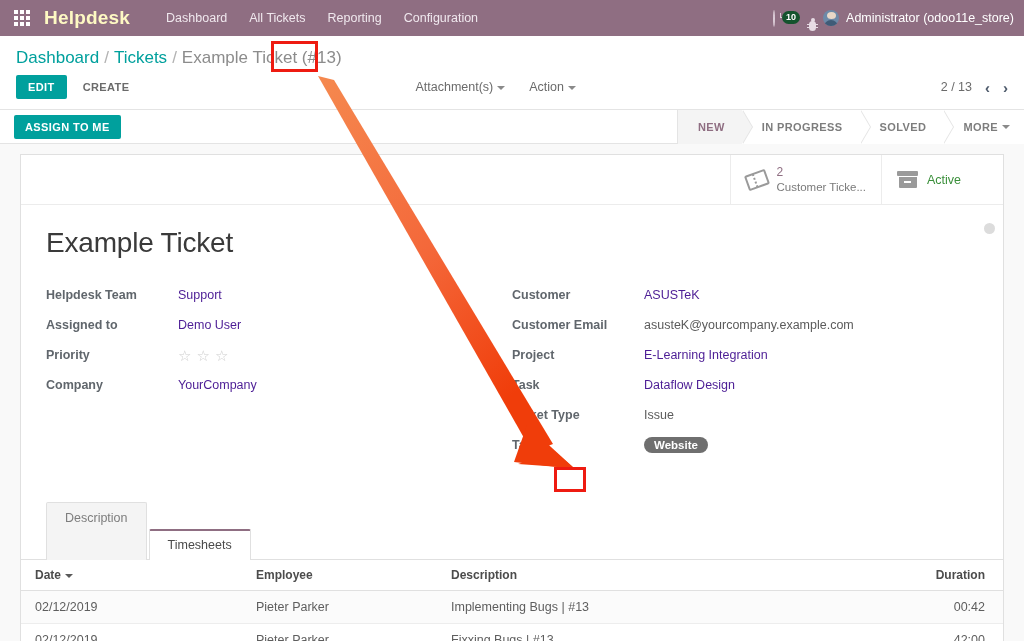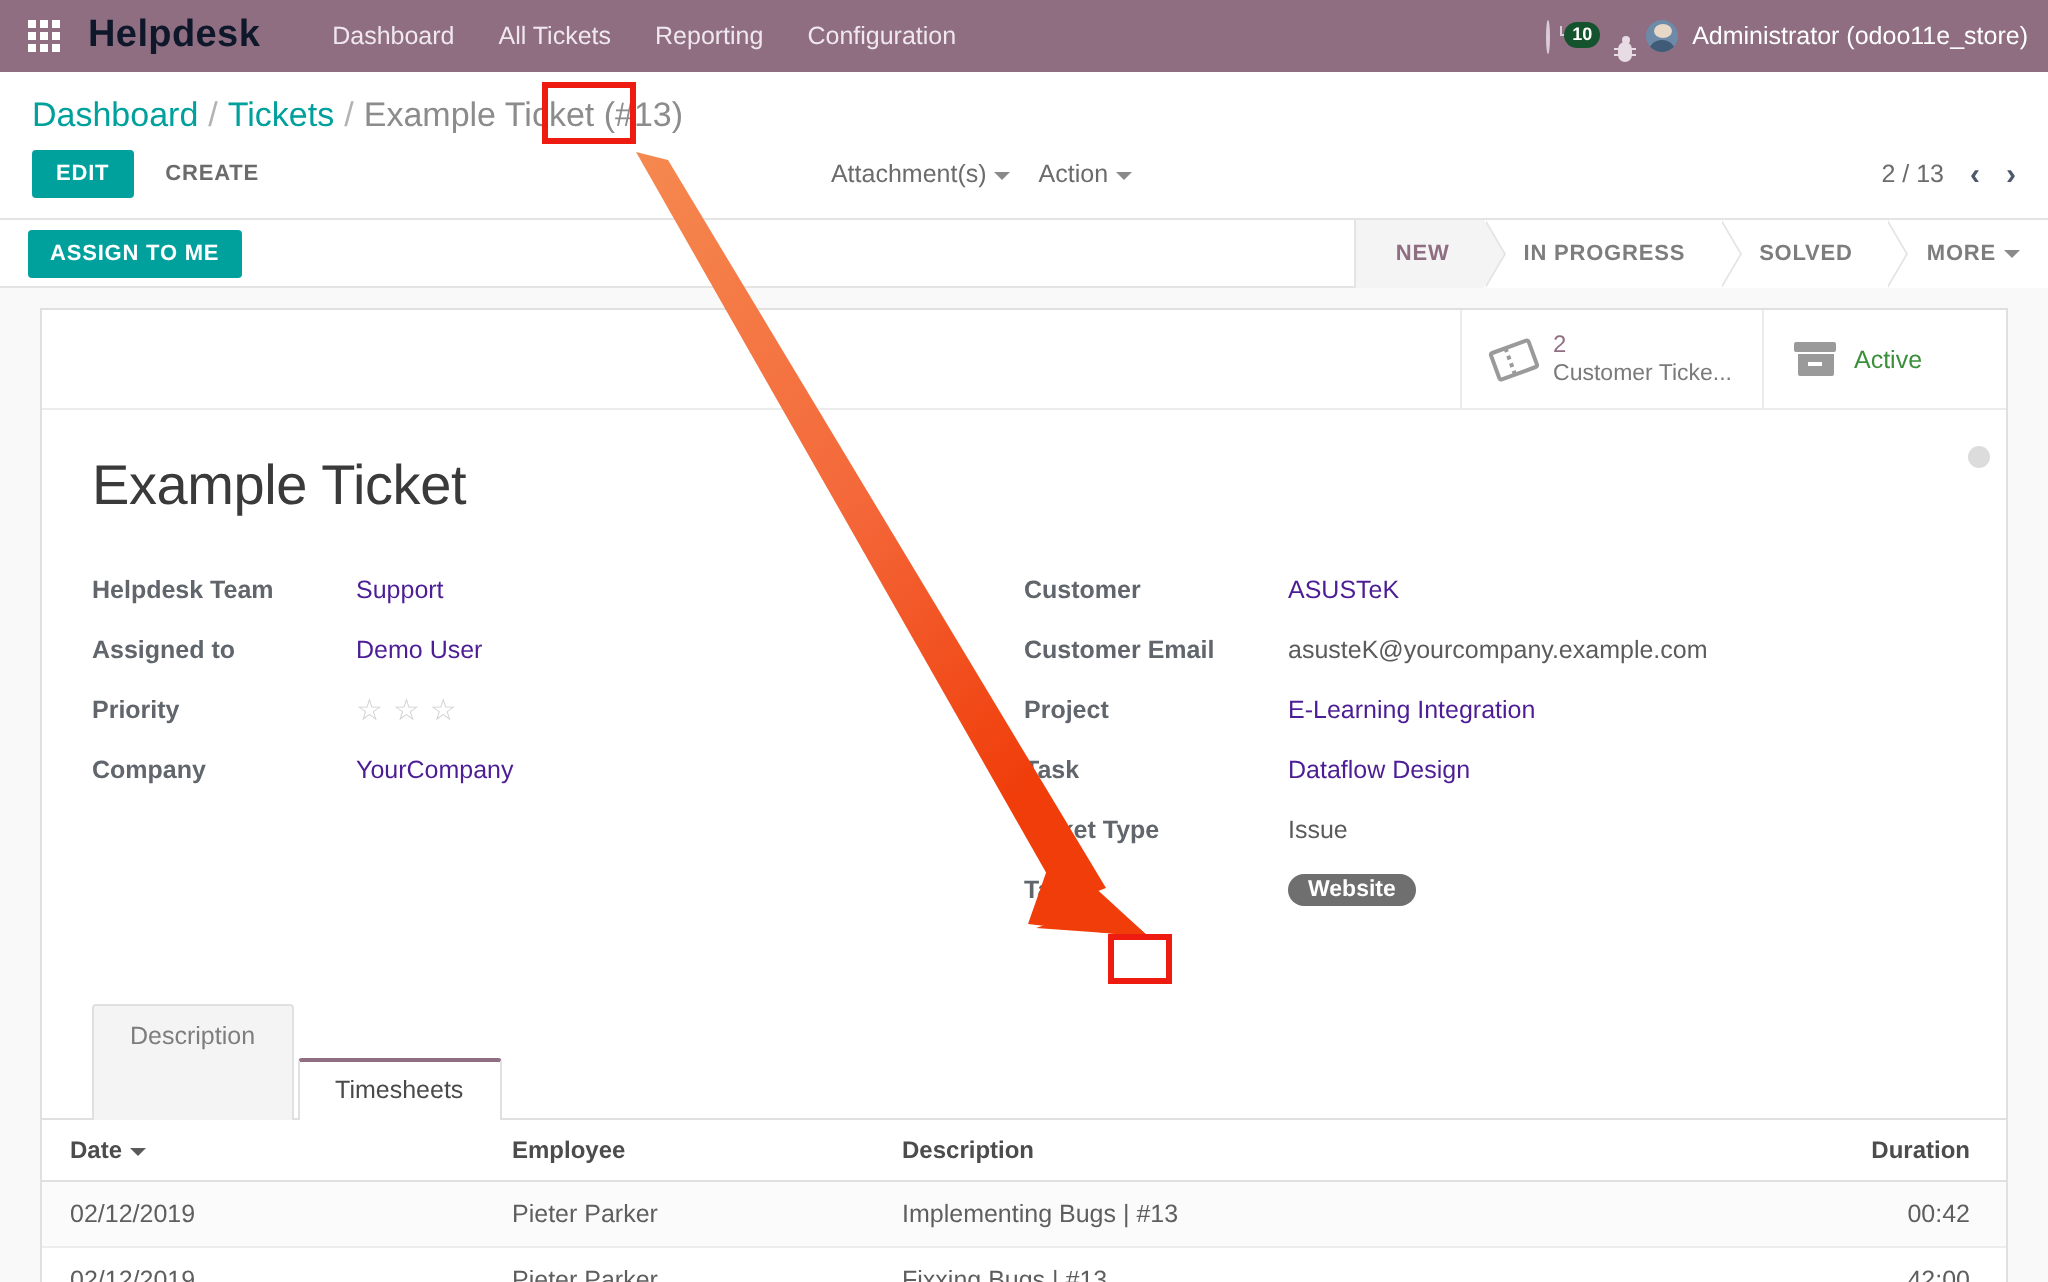--- a/index.html
+++ b/index.html
@@ -13,21 +13,21 @@
   }
   .app { position: relative; width: 1024px; height: 641px; background: #fff; }
 
   
   .navbar {
     height: 36px; background: #8f6e82; color: #fff;
     display: flex; align-items: center; padding: 0 10px 0 8px;
   }
   .apps-grid { display: grid; grid-template-columns: repeat(3,4px); grid-gap: 2px; margin: 0 14px 0 6px; cursor: pointer; }
   .apps-grid i { width: 4px; height: 4px; background: #fff; display: block; }
-  .brand { font-size: 19px; font-weight: bold; color: #0f172a; letter-spacing: .2px; margin-right: 36px; }
+  .brand { font-size: 19px; font-weight: bold; color: #fef9c3; letter-spacing: .2px; margin-right: 36px; }
   .navlinks { display: flex; align-items: center; gap: 22px; }
   .navlinks a { color: #f0e8ee; text-decoration: none; font-size: 12.5px; }
   .navbar-right { margin-left: auto; display: flex; align-items: center; gap: 16px; }
   .nb-icon { color: #e7dbe4; font-size: 13px; line-height: 1; position: relative; display: inline-block; }
   .clock-ic { width: 14px; height: 14px; border: 1.4px solid #dcccd7; border-radius: 50%; position: relative; }
   .clock-ic::after { content: ""; position: absolute; left: 5.5px; top: 2px; width: 1.2px; height: 5px; background: #dcccd7; }
   .clock-ic::before { content: ""; position: absolute; left: 6px; top: 6px; width: 4px; height: 1.2px; background: #dcccd7; }
   .msg-ic { width: 16px; height: 12px; background: #e7dbe4; border-radius: 3px; position: relative; }
   .msg-ic::after { content:""; position:absolute; left:2px; bottom:-4px; border-left:5px solid #e7dbe4; border-bottom:5px solid transparent; }
   .badge {
@@ -53,21 +53,21 @@
   .breadcrumb .cur { color: #8c8c8c; }
   .cp-row2 { display: flex; align-items: center; padding: 7px 16px 10px 16px; position: relative; }
   .btn-edit {
     background: #00a09d; color: #fff; border: none; font-size: 11px; font-weight: bold;
     letter-spacing: .4px; padding: 6px 12px; cursor: pointer; border-radius: 2px;
   }
   .btn-create {
     background: transparent; border: none; color: #6b6b6b; font-size: 11px; font-weight: bold;
     letter-spacing: .4px; padding: 6px 10px; margin-left: 6px; cursor: pointer;
   }
-  .cp-mid { display: flex; align-items: center; gap: 14px; margin-left: 276px; }
+  .cp-mid { display: flex; align-items: center; gap: 24px; margin-left: 276px; }
   .cp-mid .dd { color: #6b6b6b; font-size: 12.5px; cursor: pointer; }
   .caret { display: inline-block; width: 0; height: 0; border-left: 4px solid transparent; border-right: 4px solid transparent; border-top: 4px solid #8a8a8a; margin-left: 4px; vertical-align: middle; }
   .pager { margin-left: auto; display: flex; align-items: center; gap: 13px; color: #6b6b6b; font-size: 12.5px; }
   .pager .chev { color: #4d5a6b; font-size: 15px; cursor: pointer; font-weight: bold; }
 
   
   .sb-row { display: flex; align-items: center; height: 34px; background: #fff; border-bottom: 1px solid #e4e4e4; padding-left: 14px; }
   .btn-assign {
     background: #00a09d; color: #fff; border: none; font-size: 11px; font-weight: bold;
     letter-spacing: .4px; padding: 6px 11px; cursor: pointer; border-radius: 2px;

